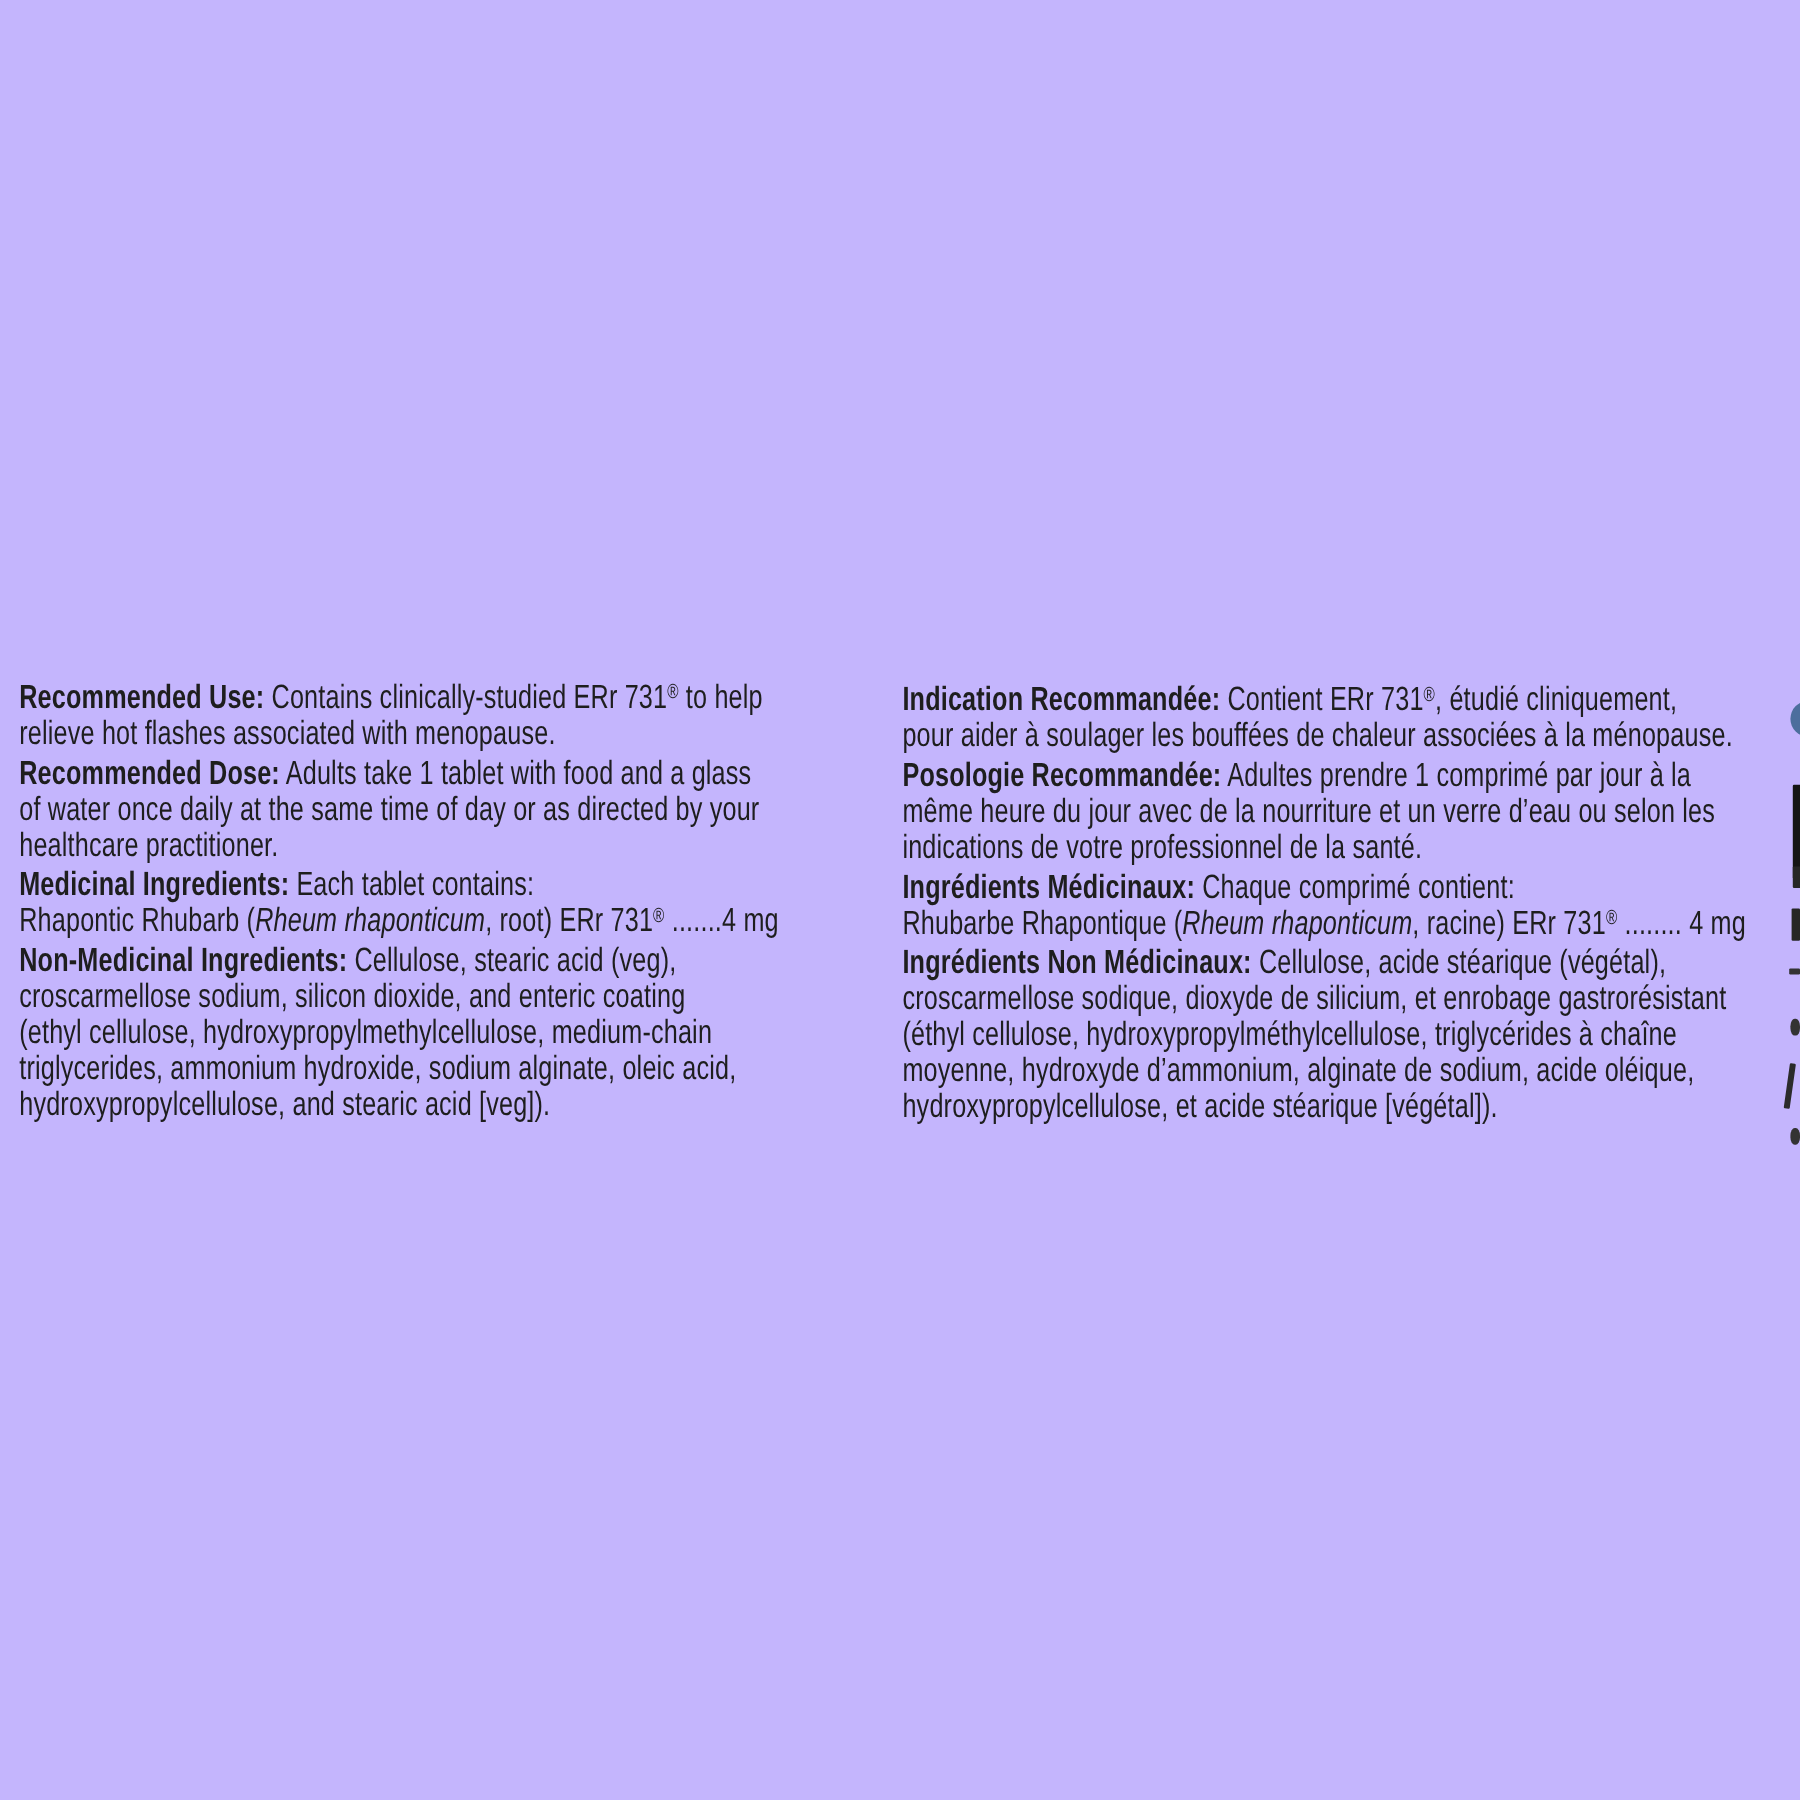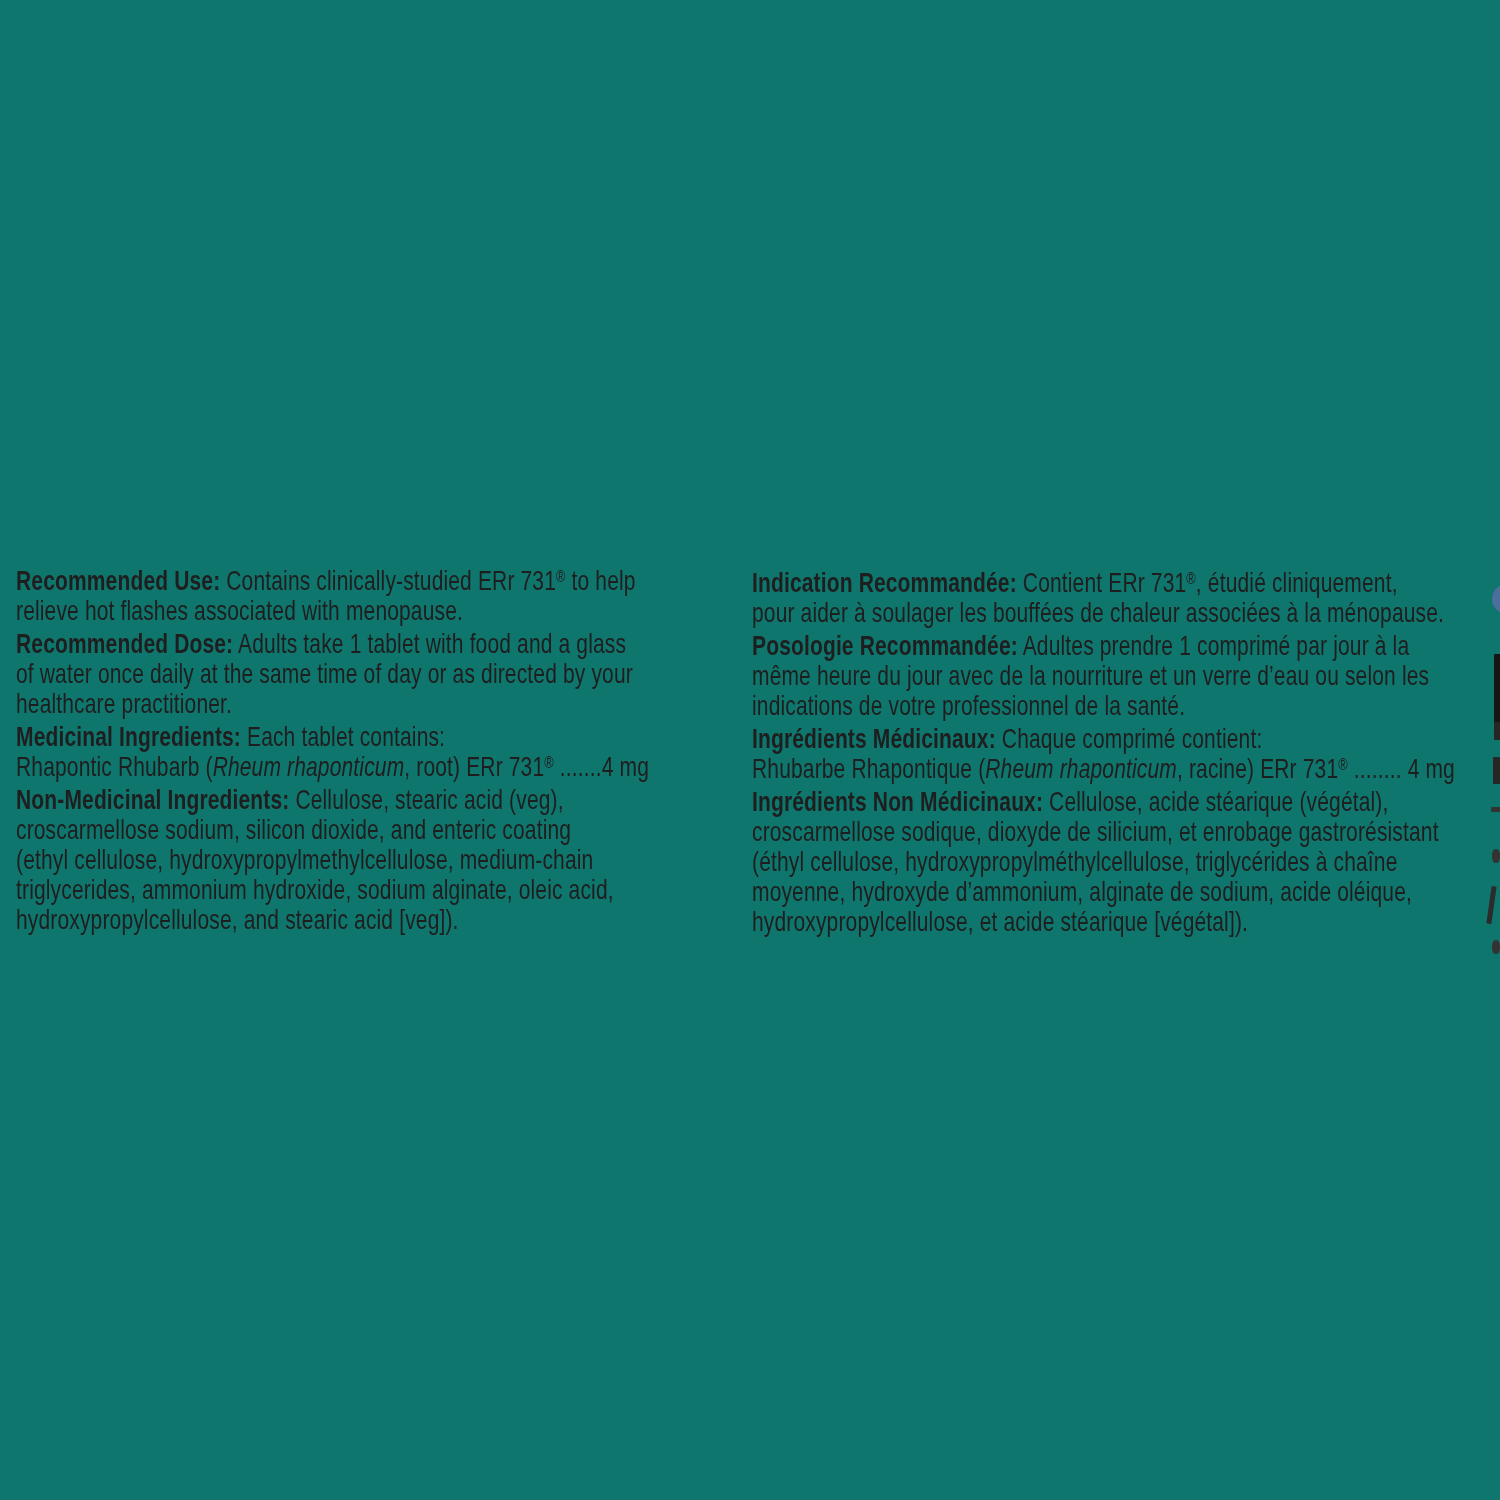--- a/index.html
+++ b/index.html
@@ -10,21 +10,21 @@
     width: 1500px;
     height: 1500px;
     overflow: hidden;
     position: relative;
     background: #ffffff;
     font-family: "Liberation Sans", sans-serif;
   }
   .label-sheet {
     position: absolute;
     inset: 0;
-    background: #0f766e;
+    background: #c4b5fd;
   }
   .text-column {
     position: absolute;
     transform: scaleX(0.75);
     transform-origin: 0 0;
     color: #1e1e1e;
   }
   .text-column.english { left: 16px; top: 566px; }
   .text-column.french  { left: 752px; top: 568px; }
   .line {

